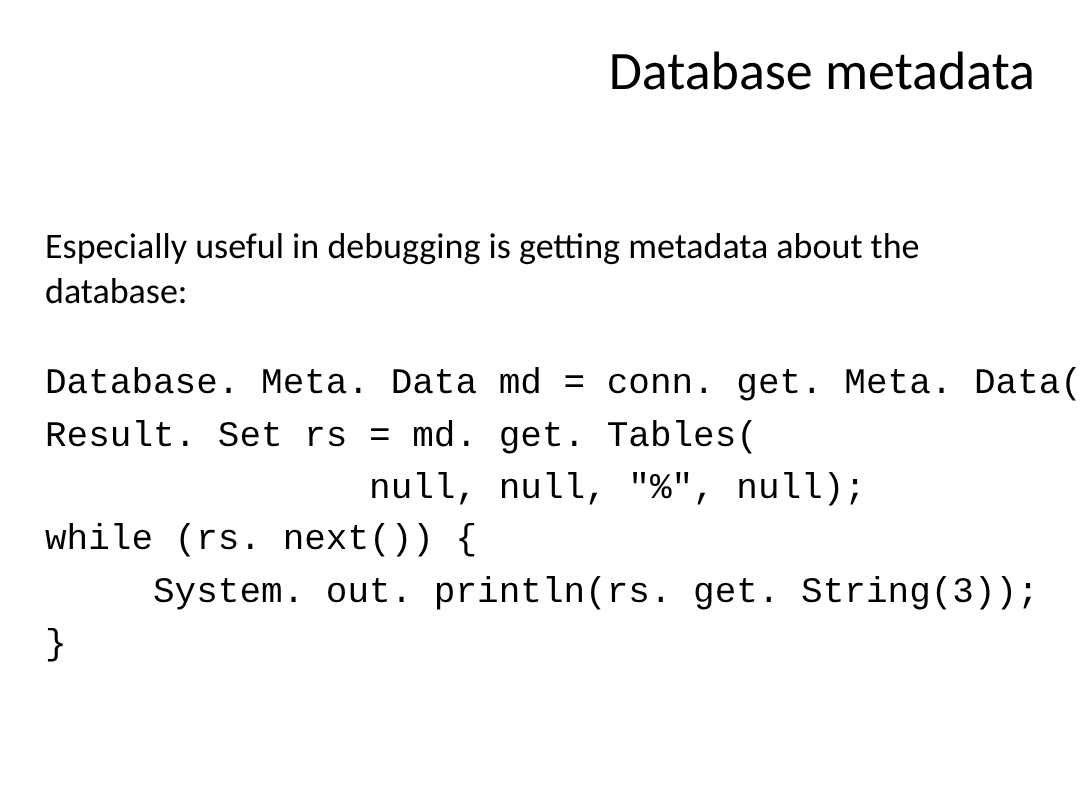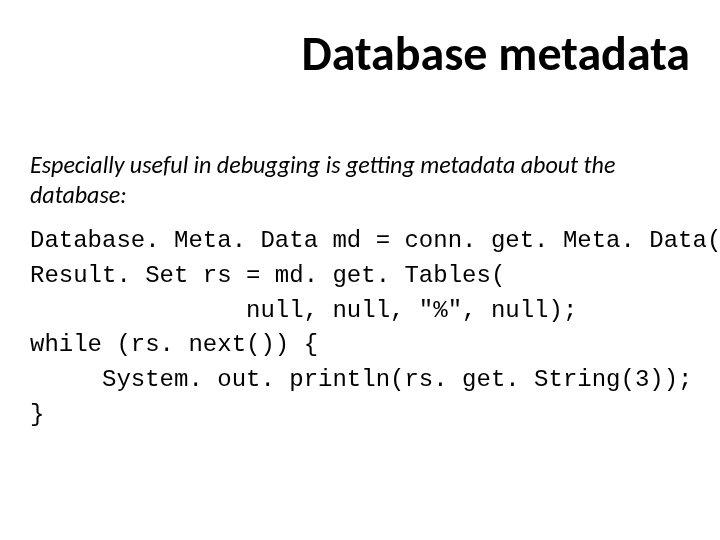--- a/index.html
+++ b/index.html
@@ -14,37 +14,36 @@
   .slide {
     position: relative;
     width: 720px;
     height: 540px;
     box-sizing: border-box;
   }
   .title {
     position: absolute;
     top: 28px;
     right: 30px;
-    font-size: 48px;
-    font-weight: 700;
+    font-size: 36px;
+    font-weight: 400;
     text-align: right;
     line-height: 1.1;
     margin-left: 32px;
   }
   .body {
     position: absolute;
     top: 150px;
     left: 30px;
     right: 30px;
   }
   .intro {
     font-size: 24px;
     line-height: 1.25;
-    margin-bottom: 14px;
-    font-style: italic;
+    margin-bottom: 30px;
   }
   .code {
     font-family: "Courier New", Courier, monospace;
     font-size: 24px;
     line-height: 1.45;
     white-space: pre;
   }
 </style>
 </head>
 <body>

